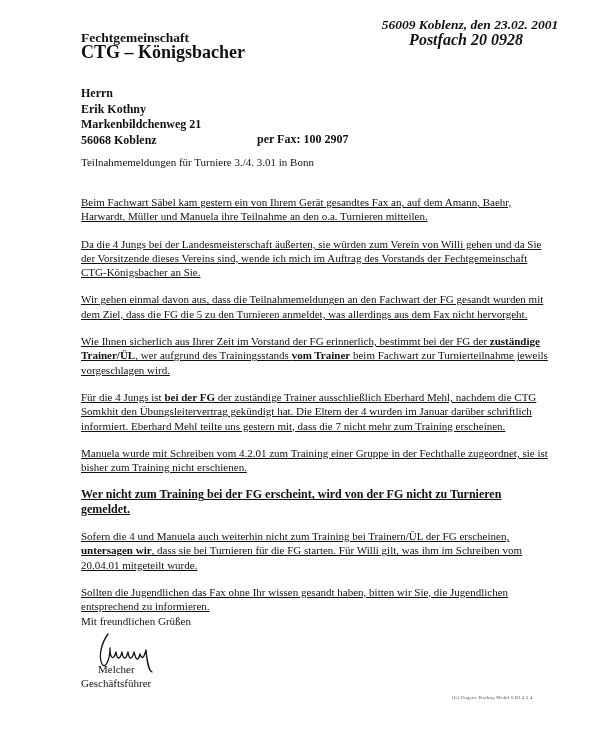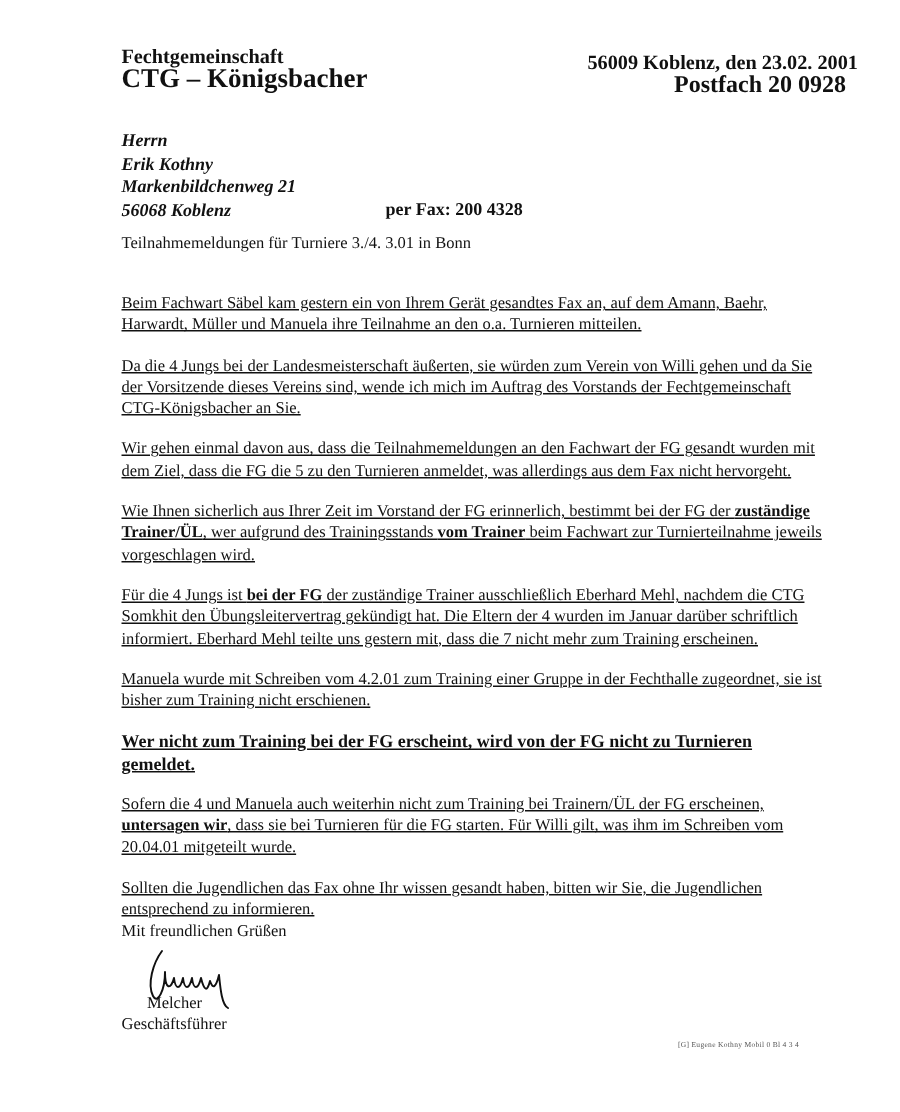--- a/index.html
+++ b/index.html
@@ -1,23 +1,23 @@
 <!DOCTYPE html>
 <html><head>
 <meta charset="utf-8">
 <style>
   html, body { margin:0; padding:0; background:#ffffff; }
   body { width:600px; height:741px; position:relative; overflow:hidden;
          font-family:"Liberation Serif", "DejaVu Serif", serif; color:#111; }
   .abs { position:absolute; }
   .hdr-l { left:81px; top:30px; font-size:13.5px; font-weight:bold; line-height:15px; }
   .hdr-l .sub { font-size:18px; }
-  .hdr-r { left:368px; top:34px; font-size:13.5px; font-weight:bold; line-height:15px; text-align:right; width:204px; }
+  .hdr-r { left:368px; top:17px; font-size:13.5px; font-weight:bold; line-height:15px; text-align:center; width:204px;font-style:italic; }
   .hdr-r .sub { font-size:16px; }
-  .addr { left:81px; top:86px; font-size:12px; font-weight:bold; line-height:15.5px;font-style:italic; }
+  .addr { left:81px; top:86px; font-size:12px; font-weight:bold; line-height:15.5px; }
   .fax { left:257px; top:132px; font-size:12px; font-weight:bold; }
   .subject { left:81px; top:156px; font-size:11px; }
   .body { left:81px; top:195px; width:470px; font-size:11px; line-height:14.3px; }
   .body p { margin:0 0 13px 0;text-decoration:underline; }
   .body b { font-weight:bold; }
   .body p.bold-line { font-weight:bold; font-size:12px; }
   .closing { left:81px; top:615px; font-size:11px; }
   .signature { left:92px; top:630px; width:80px; height:45px; }
   .signer { left:81px; top:662px; font-size:11px; line-height:14px; }
   .signer .name { padding-left:17px; }
@@ -36,21 +36,21 @@
   <div class="sub" style="padding-right:8px;">Postfach 20 0928</div>
 </div>
 
 <div class="abs addr">
   <div>Herrn</div>
   <div>Erik Kothny</div>
   <div>Markenbildchenweg 21</div>
   <div>56068 Koblenz</div>
 </div>
 
-<div class="abs fax">per Fax: 200 4328</div>
+<div class="abs fax">per Fax: 100 2907</div>
 
 <div class="abs subject">Teilnahmemeldungen für Turniere 3./4. 3.01 in Bonn</div>
 
 <div class="abs body">
   <p>Beim Fachwart Säbel kam gestern ein von Ihrem Gerät gesandtes Fax an, auf dem Amann, Baehr, Harwardt, Müller und Manuela ihre Teilnahme an den o.a. Turnieren mitteilen.</p>
   <p>Da die 4 Jungs bei der Landesmeisterschaft äußerten, sie würden zum Verein von Willi gehen und da Sie der Vorsitzende dieses Vereins sind, wende ich mich im Auftrag des Vorstands der Fechtgemeinschaft CTG-Königsbacher an Sie.</p>
   <p>Wir gehen einmal davon aus, dass die Teilnahmemeldungen an den Fachwart der FG gesandt wurden mit dem Ziel, dass die FG die 5 zu den Turnieren anmeldet, was allerdings aus dem Fax nicht hervorgeht.</p>
   <p><span>Wie Ihnen sicherlich aus Ihrer Zeit im Vorstand der FG erinnerlich, bestimmt bei der FG der </span><b>zuständige Trainer/ÜL</b><span>, wer aufgrund des Trainingsstands </span><b>vom Trainer</b><span> beim Fachwart zur Turnierteilnahme jeweils vorgeschlagen wird.</span></p>
   <p><span>Für die 4 Jungs ist </span><b>bei der FG</b><span> der zuständige Trainer ausschließlich Eberhard Mehl, nachdem die CTG Somkhit den Übungsleitervertrag gekündigt hat. Die Eltern der 4 wurden im Januar darüber schriftlich informiert. Eberhard Mehl teilte uns gestern mit, dass die 7 nicht mehr zum Training erscheinen.</span></p>
   <p>Manuela wurde mit Schreiben vom 4.2.01 zum Training einer Gruppe in der Fechthalle zugeordnet, sie ist bisher zum Training nicht erschienen.</p>

